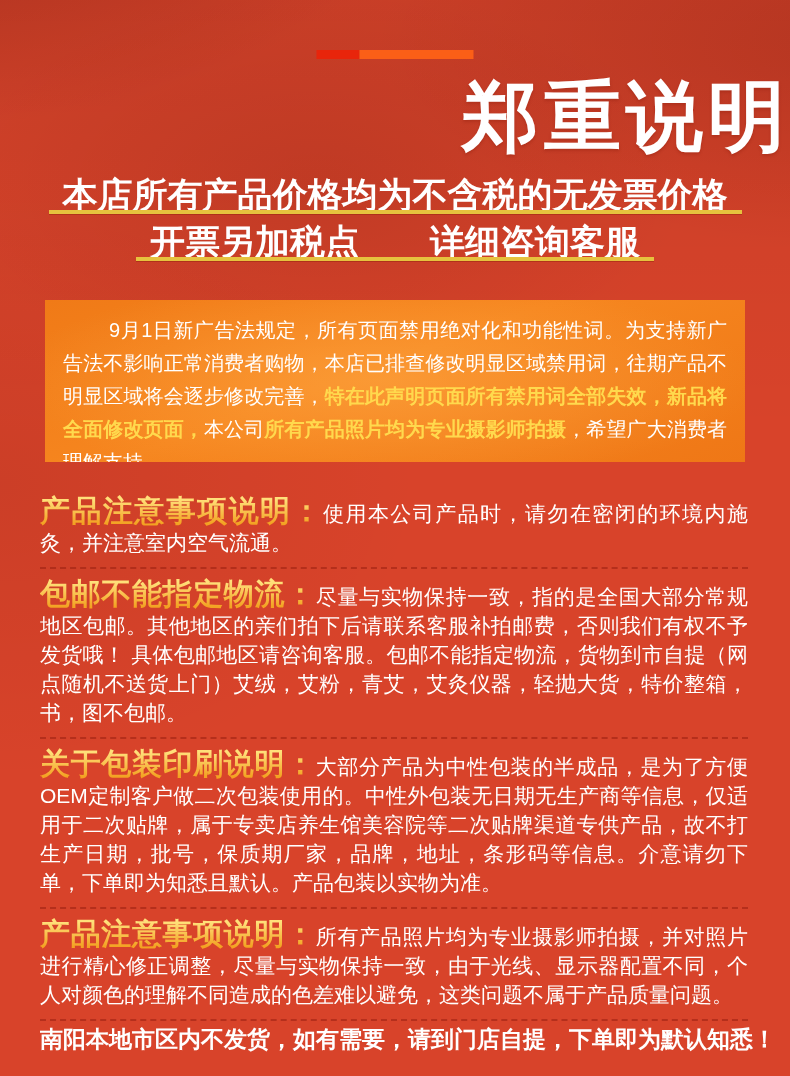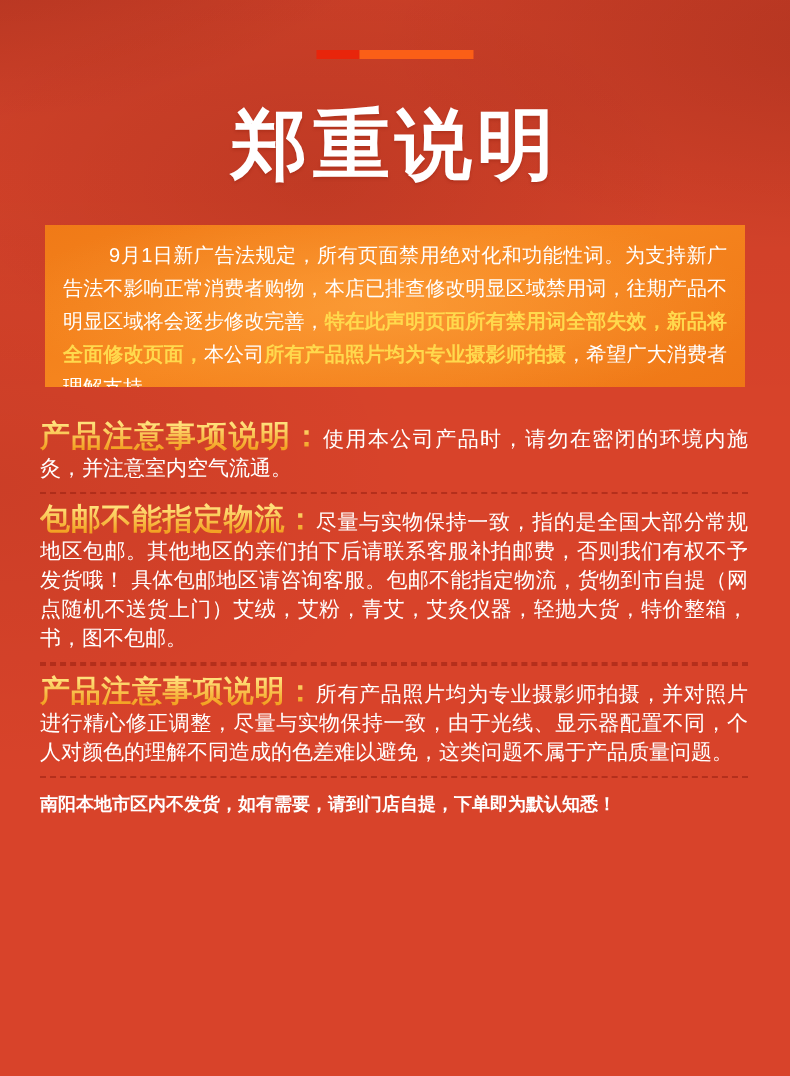--- a/index.html
+++ b/index.html
@@ -24,23 +24,23 @@
     left: 50%;
     transform: translateX(-50%);
     width: 157px;
     height: 9px;
     display: flex;
   }
   .accent-red    { width: 43px; background: #e8250b; }
   .accent-orange { flex: 1; background: #fb5f17; }
 
   .title {
-    padding-top: 100px;
+    padding-top: 72px;
     margin: 0;
-    text-align: center;
+    text-align: right;
     color: #ffffff;
     font-size: 77px;
     font-weight: bold;
     letter-spacing: 5px;
     line-height: 1.16;
     text-shadow: 0 2px 3px rgba(120,20,0,0.25);
   }
 
   .subtitles { margin-top: 12px; text-align: center; }
   .sub-line  { display: block; margin: 0 auto 3px; }
@@ -104,59 +104,66 @@
     .section-heading {
       background: linear-gradient(180deg, #ffe07a 15%, #f3a222 90%);
       -webkit-background-clip: text;
       background-clip: text;
       color: transparent;
     }
   }
   .divider { border-top: 2px dashed rgba(140, 25, 10, 0.45); height: 0; }
 
   .footer-note {
-    margin: 10px 0 0;
+    margin: 2px 0 0;
     color: #ffffff;
-    font-size: 18px;
+    font-size: 23px;
     font-weight: bold;
     line-height: 32px;
     white-space: nowrap;
   }
 </style>
 </head>
 <body>
 
 <div class="page">
 
   <div class="accent-bar">
     <div class="accent-red"></div>
     <div class="accent-orange"></div>
   </div>
 
   <h1 class="title">郑重说明</h1>
 
+  <div class="subtitles">
+    <span class="sub-line"><span class="sub-inner">本店所有产品价格均为不含税的无发票价格</span></span>
+    <span class="sub-line"><span class="sub-inner">开票另加税点　　详细咨询客服</span></span>
+  </div>
 
   <div class="notice-box">
     <p class="notice-text"><span>9月1日新广告法规定，所有页面禁用绝对化和功能性词。为支持新广告法不影响正常消费者购物，本店已排查修改明显区域禁用词，往期产品不明显区域将会逐步修改完善，</span><span class="hl">特在此声明页面所有禁用词全部失效，新品将全面修改页面，</span><span>本公司</span><span class="hl">所有产品照片均为专业摄影师拍摄</span><span>，希望广大消费者理解支持。</span></p>
   </div>
 
   <div class="content">
 
     <div class="section">
       <p><span class="section-heading">产品注意事项说明：</span><span>使用本公司产品时，请勿在密闭的环境内施灸，并注意室内空气流通。</span></p>
     </div>
 
     <div class="divider"></div>
 
     <div class="section">
       <p><span class="section-heading">包邮不能指定物流：</span><span>尽量与实物保持一致，指的是全国大部分常规地区包邮。其他地区的亲们拍下后请联系客服补拍邮费，否则我们有权不予发货哦！ 具体包邮地区请咨询客服。包邮不能指定物流，货物到市自提（网点随机不送货上门）艾绒，艾粉，青艾，艾灸仪器，轻抛大货，特价整箱，书，图不包邮。</span></p>
     </div>
 
     <div class="divider"></div>
 
+    <div class="section">
+      <p><span class="section-heading">关于包装印刷说明：</span><span>大部分产品为中性包装的半成品，是为了方便OEM定制客户做二次包装使用的。中性外包装无日期无生产商等信息，仅适用于二次贴牌，属于专卖店养生馆美容院等二次贴牌渠道专供产品，故不打生产日期，批号，保质期厂家，品牌，地址，条形码等信息。介意请勿下单，下单即为知悉且默认。产品包装以实物为准。</span></p>
+    </div>
 
     <div class="divider"></div>
 
     <div class="section">
       <p><span class="section-heading">产品注意事项说明：</span><span>所有产品照片均为专业摄影师拍摄，并对照片进行精心修正调整，尽量与实物保持一致，由于光线、显示器配置不同，个人对颜色的理解不同造成的色差难以避免，这类问题不属于产品质量问题。</span></p>
     </div>
 
     <div class="divider"></div>
 
     <p class="footer-note">南阳本地市区内不发货，如有需要，请到门店自提，下单即为默认知悉！</p>

